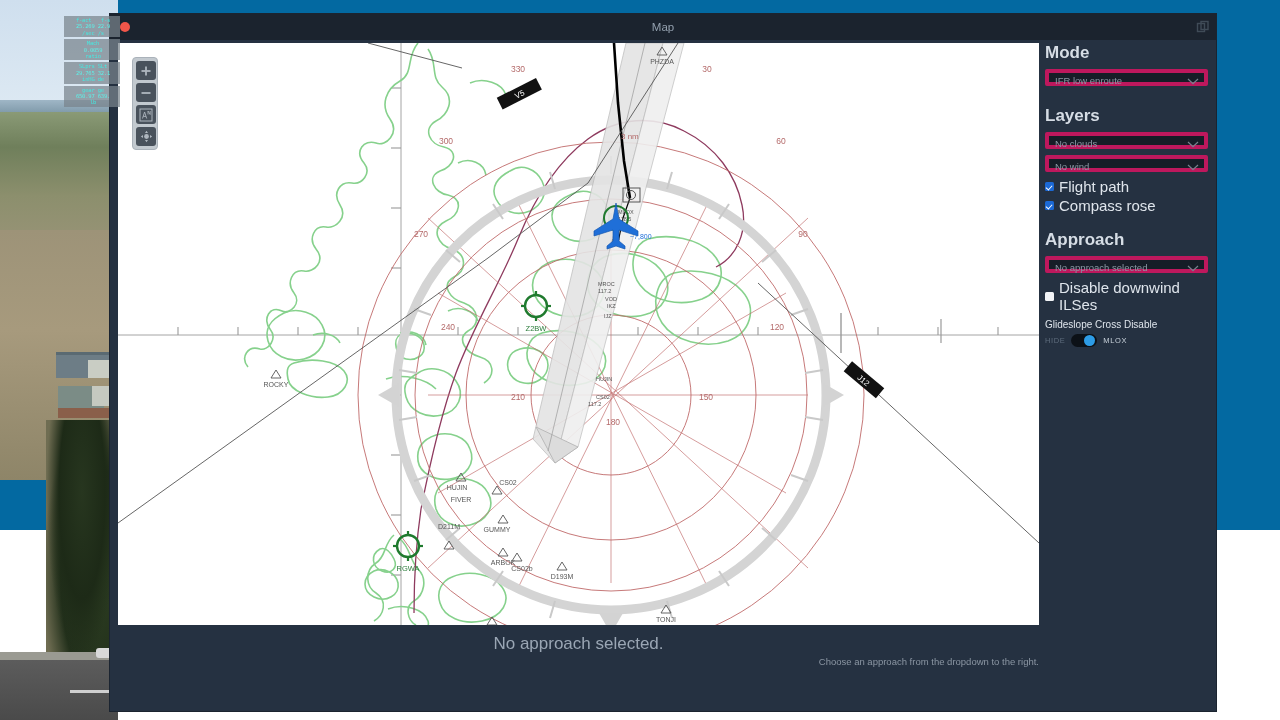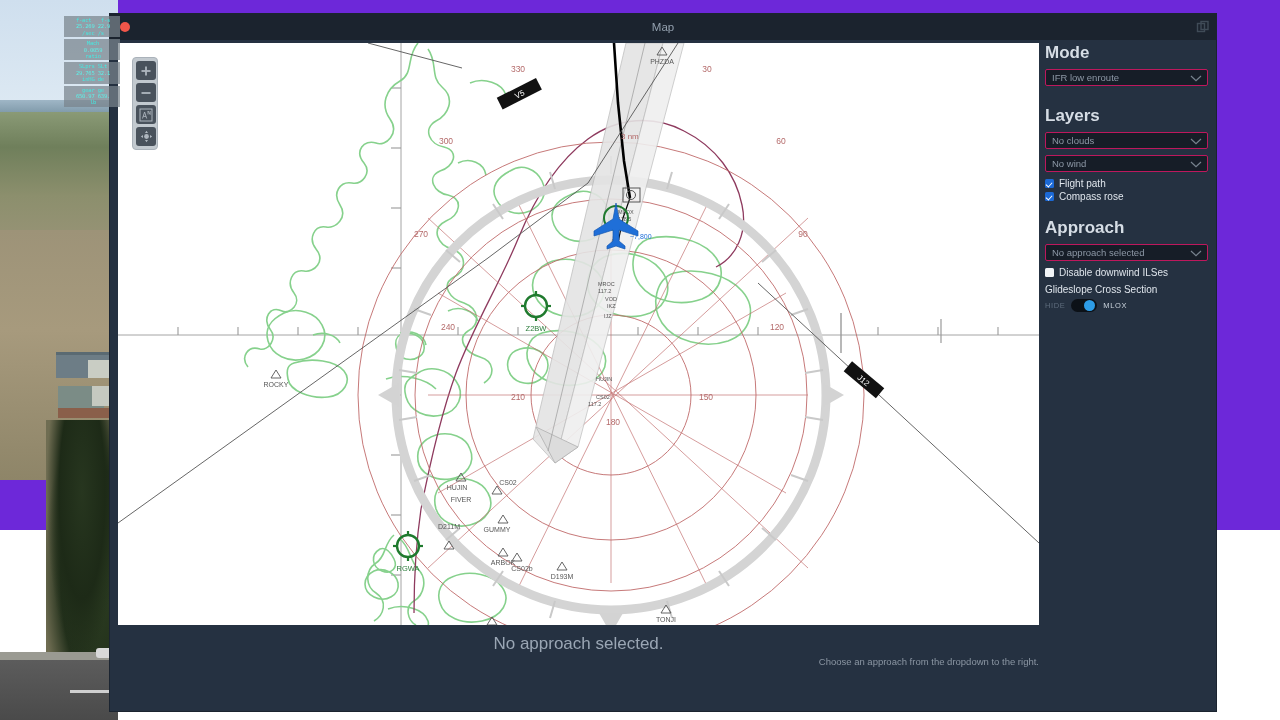--- a/index.html
+++ b/index.html
@@ -2,21 +2,21 @@
 <html><head>
 <meta charset="utf-8">
 <style>
   * { box-sizing: border-box; margin: 0; padding: 0; }
   html, body {
     width: 1280px; height: 720px;
     overflow: hidden;
     background: #ffffff;
     font-family: "Liberation Sans", sans-serif;
   }
-  #root { position: relative; width: 1280px; height: 530px; background:#6d28d9; }
+  #root { position: relative; width: 1280px; height: 530px; background:#0369a1; }
 
   
   .sim-bg { position:absolute; left:0; top:0; width:118px; height:720px; overflow:hidden; }
   .sky { position:absolute; left:0; top:0; width:118px; height:110px;
          background:linear-gradient(#cfdfee,#dde9f3); }
   .horizon-sea { position:absolute; left:0; top:100px; width:118px; height:14px;
          background:linear-gradient(#9fb6c6,#7d98a8); }
   .terrain { position:absolute; left:0; top:112px; width:118px; height:140px;
          background:linear-gradient(#8a9a76 0%, #6f7f5b 25%, #8c8f6d 60%, #9a9478 100%); }
   .terrain2 { position:absolute; left:0; top:230px; width:118px; height:250px;
@@ -72,32 +72,32 @@
 
   
   .bottom-msg { position:absolute; left:8px; top:620px; width:921px; text-align:center; }
   .bm1 { color:#9aa6b4; font-size:17px; }
   .bm2 { color:#8b96a3; font-size:9.5px; margin-top:2px;text-align:right; }
 
   
   .panel { position:absolute; left:935px; top:29px; width:163px; height:600px; }
   .p-head { color:#d6dde5; font-size:17px; font-weight:bold; margin-bottom:6px; }
   .p-gap { height:14px; }
-  .dropdown { position:relative; height:17px; background:#161d27; border:1px solid #be185d;
+  .dropdown { position:relative; height:17px; background:#161d27; border:4px solid #be185d;
               border-radius:2px; margin-bottom:6px; }
   .dropdown .dd-text { position:absolute; left:6px; top:0; line-height:16px;
                        color:#8d98a6; font-size:9.5px; }
   .dropdown .dd-chev { position:absolute; right:5px; top:5px; }
   .chk-row { display:flex; align-items:center; gap:5px; margin-bottom:2px; }
   .chk { width:9px; height:9px; border-radius:1.5px; background:#1b69d6;
          position:relative; flex:0 0 auto; }
   .chk.on::after { content:""; position:absolute; left:2px; top:1.5px; width:3px; height:5px;
                    border:solid #fff; border-width:0 1.6px 1.6px 0; transform:rotate(42deg); }
   .chk.off { background:#f2f4f7; }
-  .chk-lbl { color:#dfe5ec; font-size:10px; }
+  .chk-lbl { color:#dfe5ec; font-size:15px; }
   .sub-head { color:#dfe5ec; font-size:10px; margin:6px 0 4px; }
   .toggle-row { display:flex; align-items:center; gap:6px; }
   .tg-lbl { color:#5f6d7d; font-size:7.5px; letter-spacing:.6px; }
   .tg-lbl.active { color:#c9d2db; }
   .switch { width:26px; height:13px; border-radius:7px; background:#0c1117; position:relative; }
   .switch .knob { position:absolute; top:1px; left:13px; width:11px; height:11px;
                   border-radius:50%; background:#2d9ce6; }
 
   text { font-family:"Liberation Sans", sans-serif; }
 </style>
@@ -517,21 +517,21 @@
       <svg class="dd-chev" width="12" height="7" viewBox="0 0 12 7">
         <path d="M1,1 L6,5.6 L11,1" fill="none" stroke="#78838f" stroke-width="1.2"></path>
       </svg>
     </div>
 
     <div class="chk-row">
       <span class="chk off"></span>
       <span class="chk-lbl">Disable downwind ILSes</span>
     </div>
 
-    <div class="sub-head">Glideslope Cross Section</div>
+    <div class="sub-head">Glideslope Cross Disable</div>
     <div class="toggle-row">
       <span class="tg-lbl">HIDE</span>
       <span class="switch">
         <span class="knob"></span>
       </span>
       <span class="tg-lbl active">MLOX</span>
     </div>
   </div>
 </div>
 

